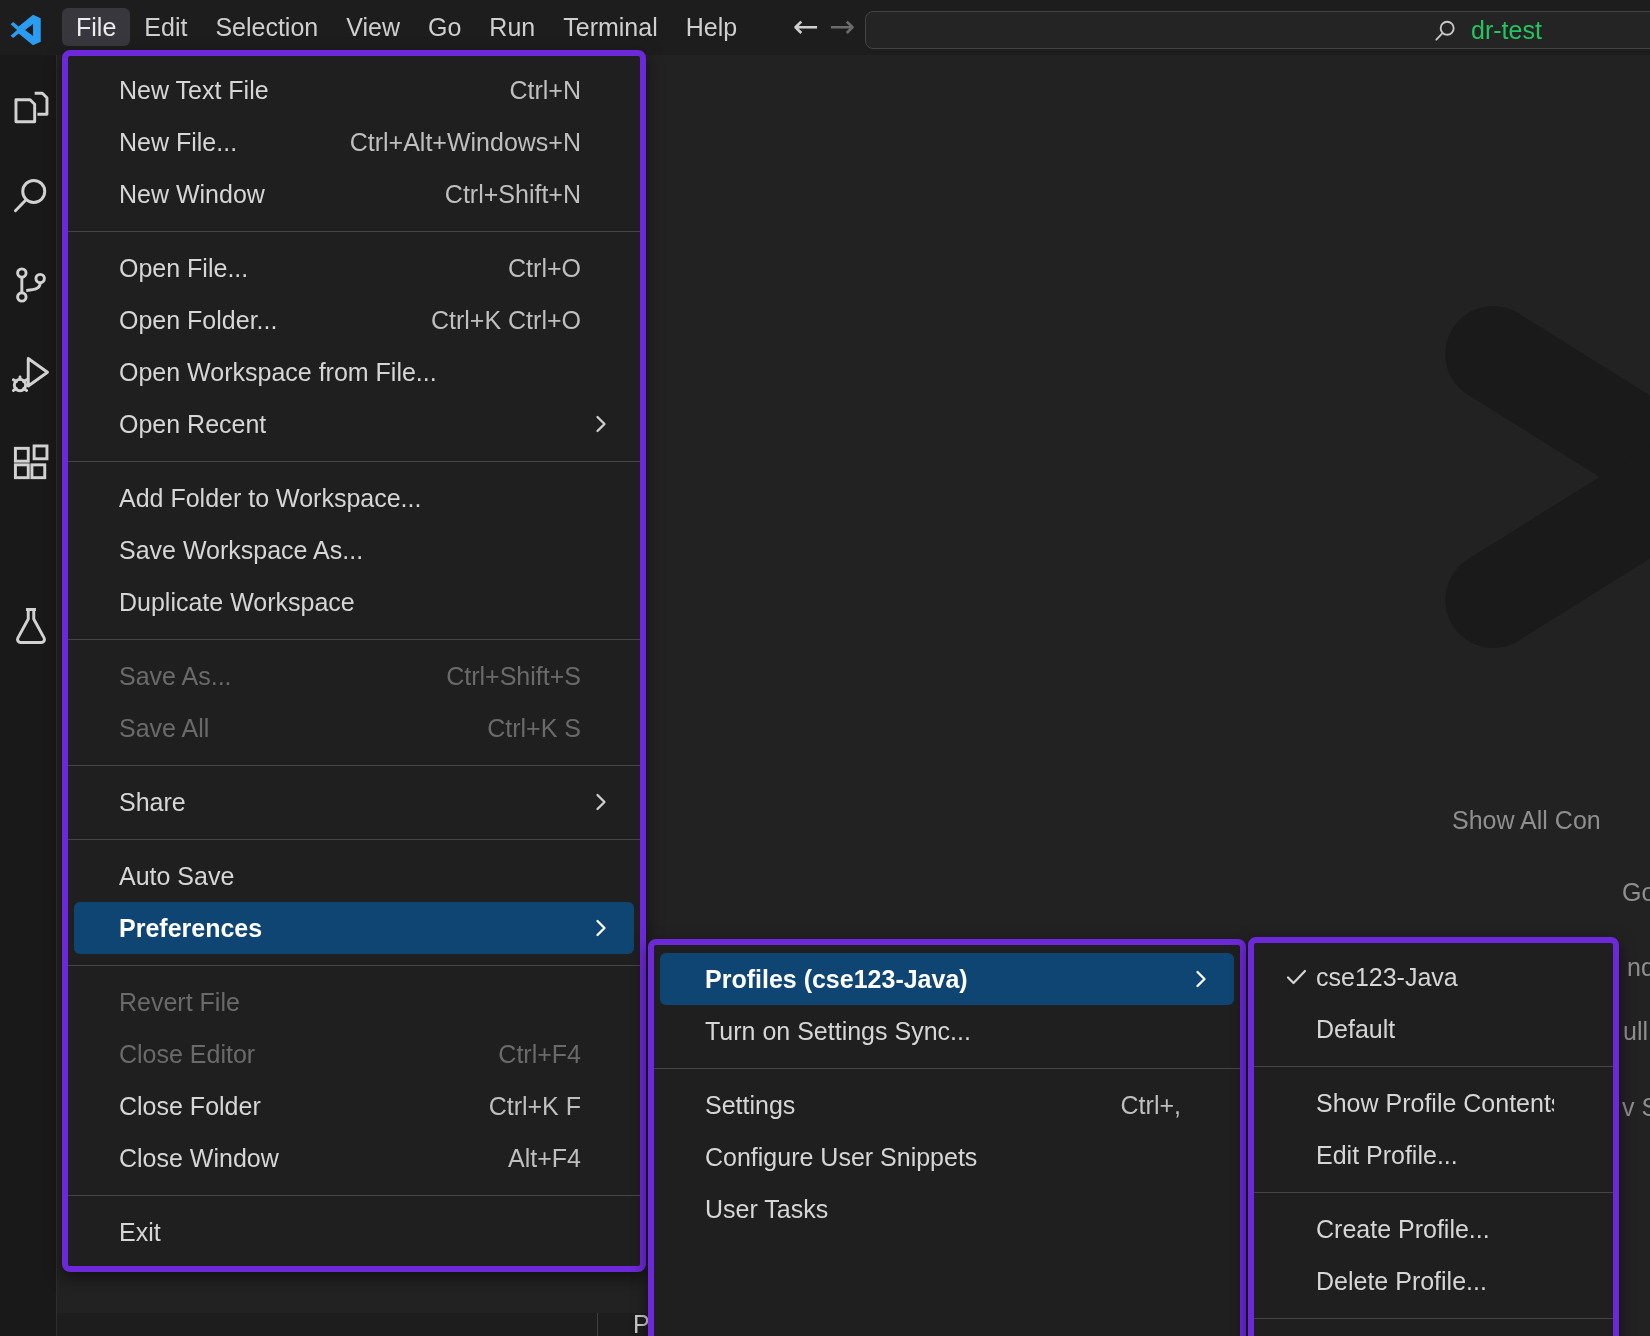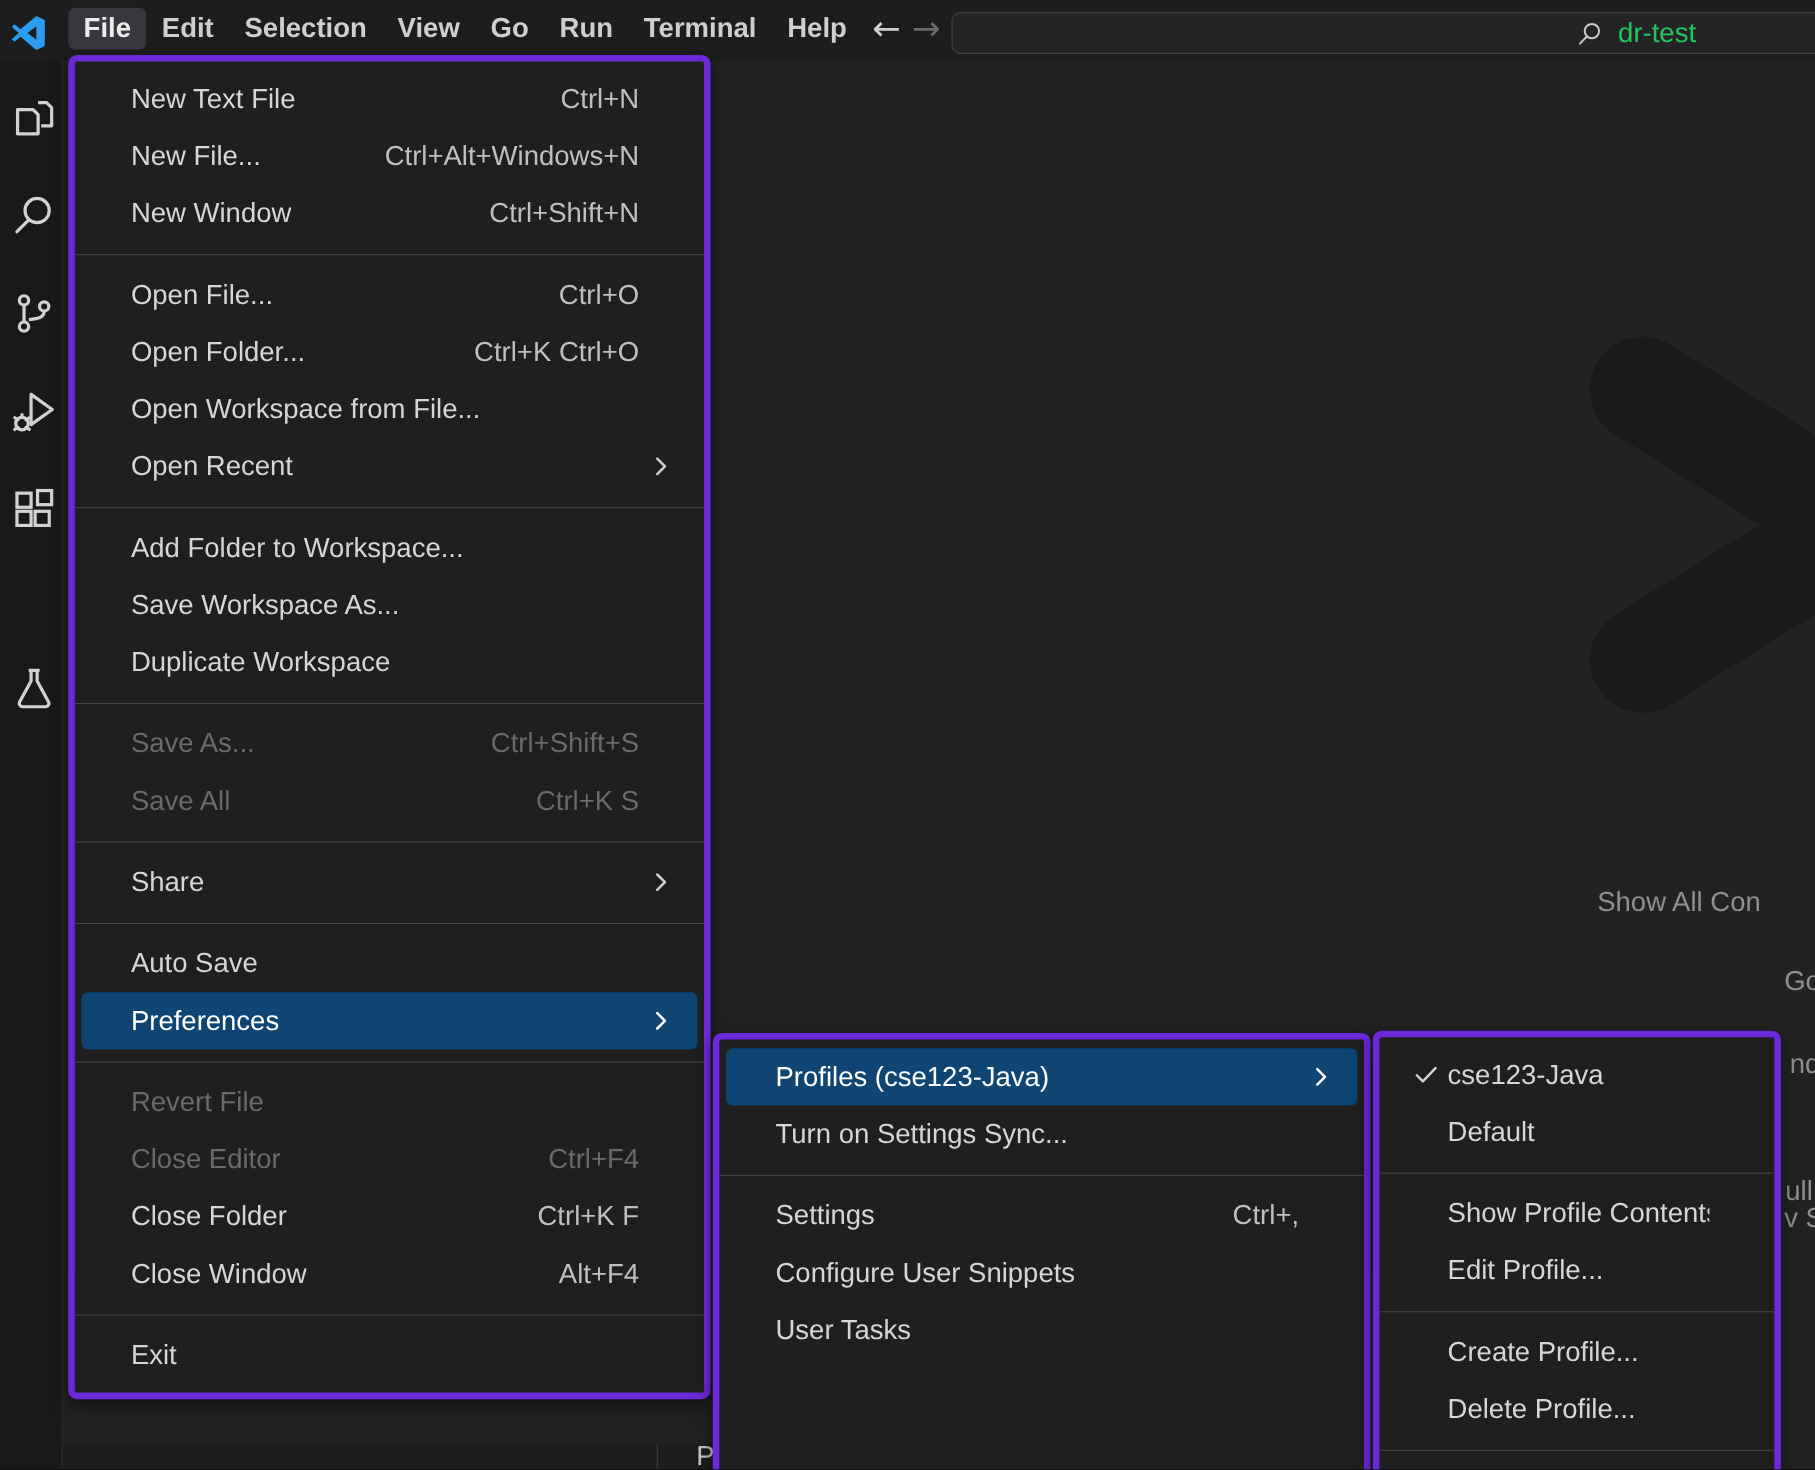--- a/index.html
+++ b/index.html
@@ -2,21 +2,21 @@
 <html style="--sel: #0e4573;"><head>
 <meta charset="utf-8">
 <style>
   html,body{margin:0;padding:0;background:#000;}
   #app{position:relative;width:1650px;height:1336px;overflow:hidden;
        background:#222222;font-family:"Liberation Sans",sans-serif;
        -webkit-font-smoothing:antialiased;}
   
   .titlebar{position:absolute;left:0;top:0;width:1650px;height:55px;background:#1d1d1d;z-index:5;}
   .vslogo{position:absolute;left:8px;top:14px;width:36px;height:32px;}
-  .menubar{position:absolute;left:62px;top:7px;height:40px;display:flex;font-weight:bold;}
+  .menubar{position:absolute;left:62px;top:7px;height:40px;display:flex;align-items:center;}
   .mb-item{padding:0 14px;height:38px;line-height:38px;border-radius:6px;
            font-size:25px;color:#cfcfcf;white-space:nowrap;cursor:default;}
   .mb-item.active{background:#37373d;color:#ececec;}
   .navarrow{position:absolute;top:0;height:55px;line-height:53px;font-family:"DejaVu Sans",sans-serif;
             font-size:31px;color:#cfcfcf;}
   .navarrow.fwd{color:#6b6b6b;}
   .cmdcenter{position:absolute;left:865px;top:11px;width:800px;height:38px;box-sizing:border-box;
              border:1px solid #434343;border-radius:8px;background:#242424;}
   .cmdcenter .cc-icon{position:absolute;left:566px;top:6px;}
   .cmdcenter .cc-text{position:absolute;left:605px;top:0;height:36px;line-height:36px;
@@ -34,41 +34,41 @@
   .vline{position:absolute;left:597px;top:1313px;width:1px;height:23px;background:#3f3f3f;z-index:2;}
   
   .menu-panel{position:absolute;background:#1f1f1f;border:6px solid #6d28d9;border-radius:8px;
               box-shadow:0 6px 16px rgba(0,0,0,.5);padding:8px 0;box-sizing:border-box;z-index:10;}
   .mrow{height:52px;display:flex;align-items:center;position:relative;
         padding:0 59px 0 51px;font-size:25px;color:#d6d6d6;cursor:default;white-space:nowrap;}
   .mrow .lbl{flex:1;overflow:hidden;}
   .mrow .sc{color:#bfbfbf;}
   .mrow.disabled .lbl,.mrow.disabled .sc{color:#6a6a6a;}
   .mrow.selected{background:var(--sel,#0e4573);border-radius:6px;margin:0 6px;
-                 padding:0 53px 0 45px;color:#ffffff;}
+                 padding:0 53px 0 45px;color:#ffffff;font-weight:bold;}
   .chev{position:absolute;right:33px;top:50%;transform:translateY(-50%);color:#cfcfcf;line-height:0;}
   .mrow.selected .chev{right:27px;color:#fff;}
   .check{position:absolute;left:32px;top:50%;transform:translateY(-50%);color:#d6d6d6;line-height:0;}
   .msep{height:1px;background:#454545;margin:10.5px 0;}
   .gutter .mrow{padding-left:62px;}
 </style>
 </head>
 <body>
 
 <div id="app">
 
   <div class="wm-bar" style="left:1410px;top:429px;transform:rotate(32deg);"></div>
   <div class="wm-bar" style="left:1410px;top:429px;transform:rotate(-32deg);"></div>
   <div class="bottomstrip"></div>
   <div class="vline"></div>
   <div id="fragments">
       <span class="fragment" style="left: 1452px; top: 806px;">Show All Con</span>
       <span class="fragment" style="left: 1622px; top: 878px;">Go</span>
       <span class="fragment" style="left: 1627px; top: 953px;">nd</span>
-      <span class="fragment" style="left: 1623px; top: 1069px;">ull</span>
+      <span class="fragment" style="left: 1623px; top: 1017px;">ull</span>
       <span class="fragment" style="left: 1622px; top: 1093px;">v S</span>
       <span class="fragment bright" style="left: 633px; top: 1310px;">P</span>
     </div>
 
   <div class="titlebar">
     <svg class="vslogo" viewBox="0 0 100 100">
       <path fill-rule="evenodd" fill="#2a9df2" d="M72 2 L96 13 V87 L72 98 L27 61 L10 75 L2 68 L22 50 L2 32 L10 25 L27 39 Z
            M72 31 L47 50 L72 69 Z"></path>
     </svg>
     <div class="menubar" id="menubar">

